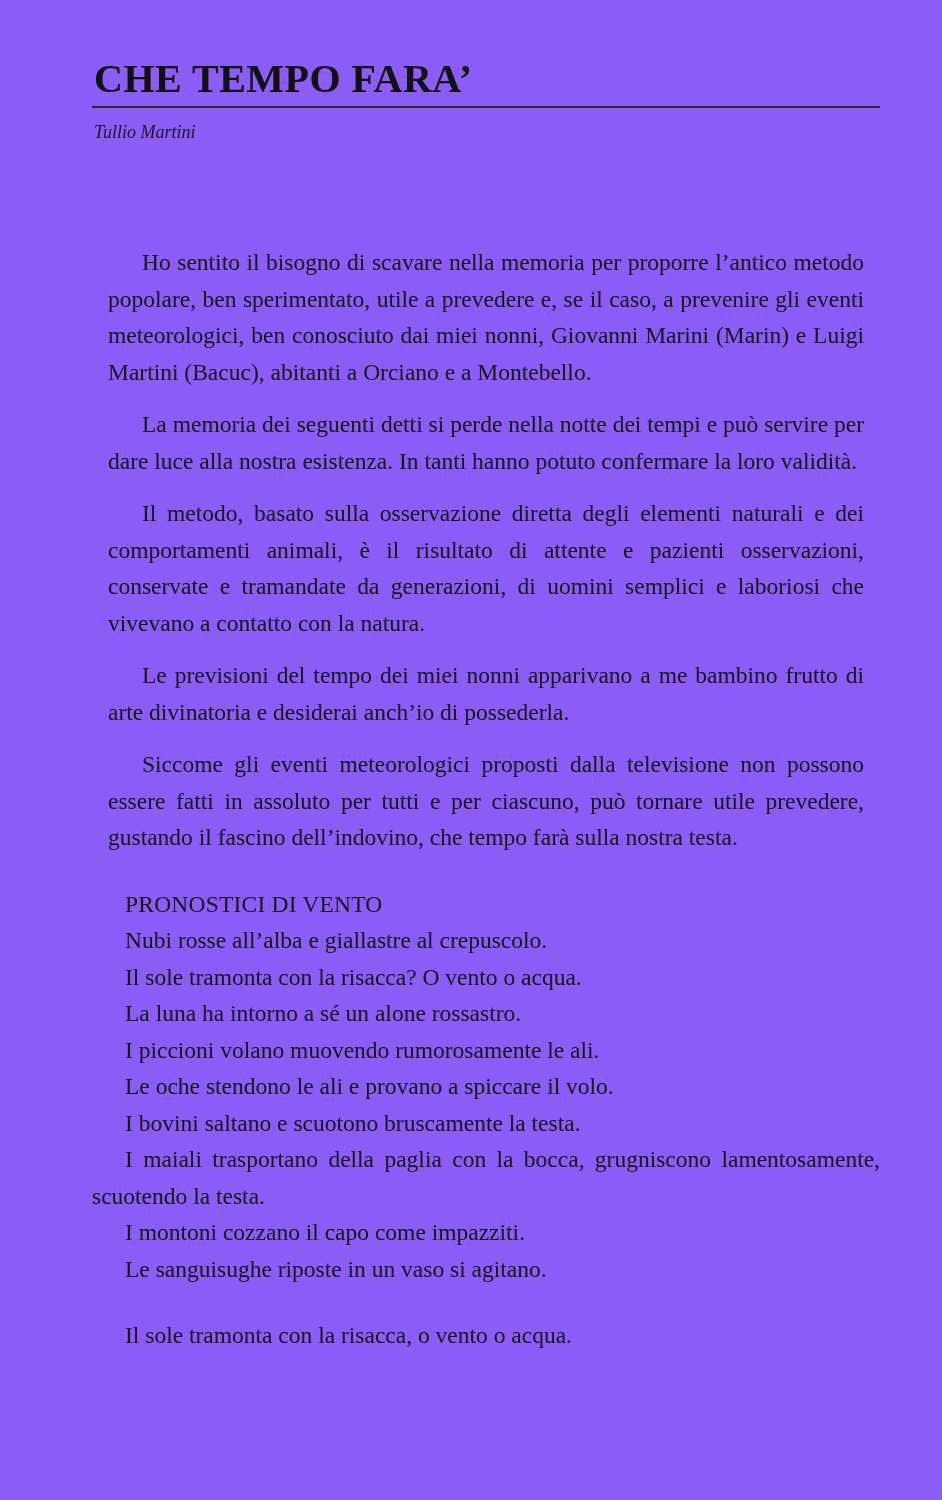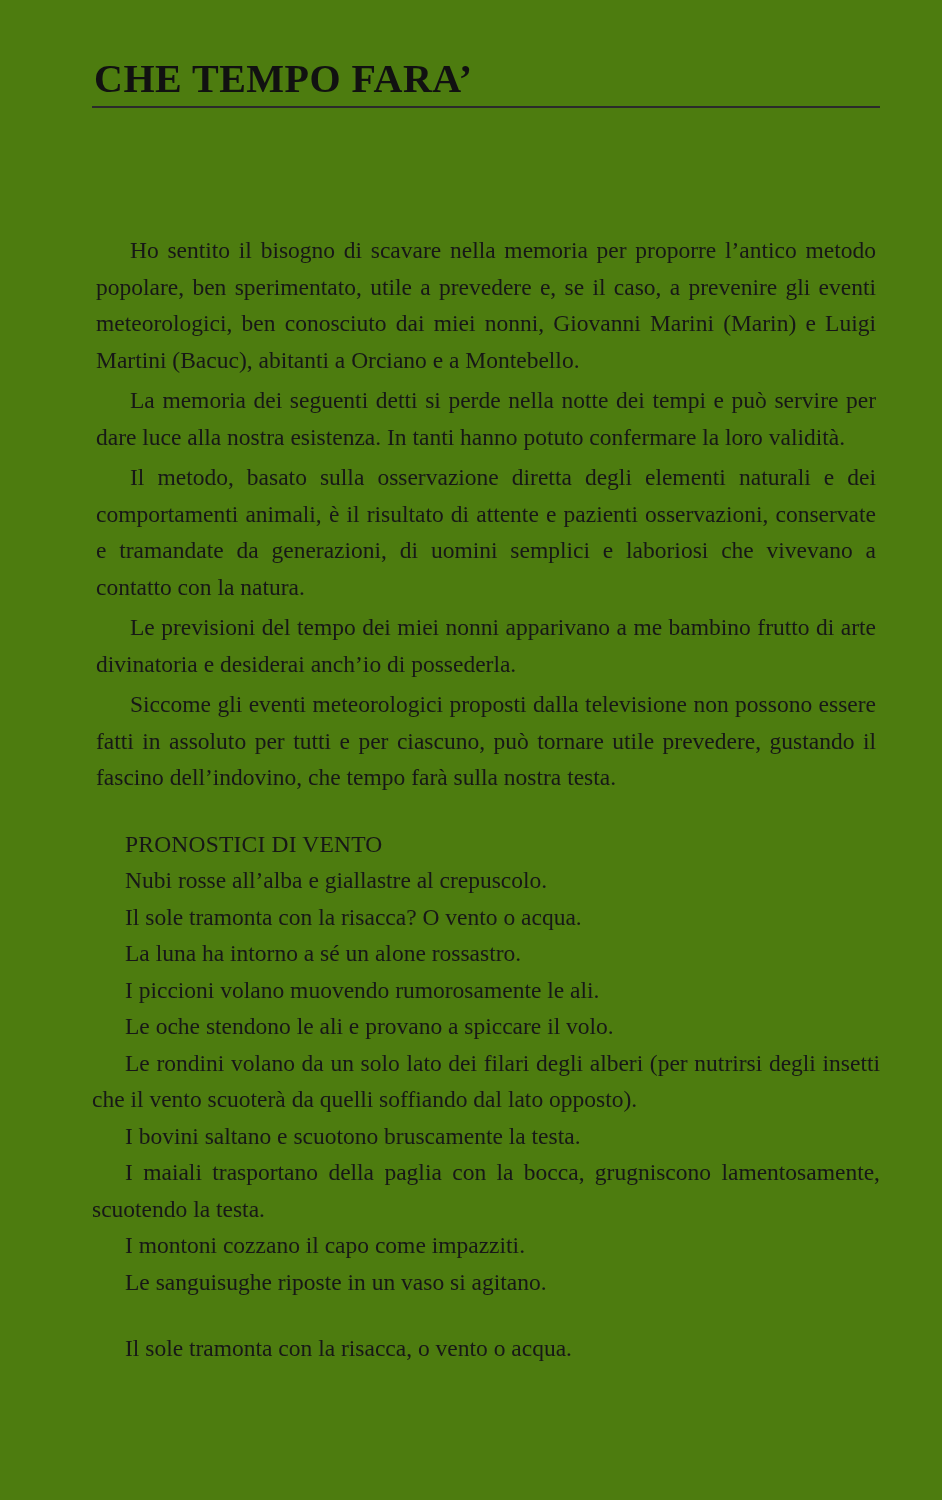--- a/index.html
+++ b/index.html
@@ -11,21 +11,21 @@
     width: 942px;
     height: 1500px;
     font-family: "Liberation Serif", "DejaVu Serif", serif;
     color: #1a1a1a;
     overflow: hidden;
   }
   .page {
     position: relative;
     width: 942px;
     height: 1500px;
-    background: #4d7c0f;
+    background: #8b5cf6;
     box-sizing: border-box;
   }
 
   
   .header {
     position: absolute;
     left: 92px;
     top: 58px;
     width: 788px;
   }
@@ -55,21 +55,21 @@
   }
 
   
   .content {
     position: absolute;
     left: 92px;
     top: 228px;
     width: 788px;
   }
   p.para {
-    margin: 4px;
+    margin: 16px;
     font-size: 23.5px;
     line-height: 36.5px;
     text-align: justify;
     text-justify: inter-word;
     text-indent: 34px;
     hyphens: manual;
     color: #171717;
   }
   
   .section {
@@ -96,38 +96,38 @@
   }
 </style>
 </head>
 <body>
 
 <div class="page">
 
   <div class="header">
     <h1 class="doc-title">CHE TEMPO FARA’</h1>
     <div class="title-rule"></div>
+    <div class="doc-author">Tullio Martini</div>
   </div>
 
   <div class="content">
 
     <p class="para">Ho sentito il bisogno di scavare nella memoria per proporre l’antico metodo popolare, ben sperimentato, utile a prevedere e, se il caso, a prevenire gli eventi meteorologici, ben conosciuto dai miei nonni, Giovanni Marini (Marin) e Luigi Martini (Bacuc), abitanti a Orciano e a Montebello.</p>
     <p class="para">La memoria dei seguenti detti si perde nella notte dei tempi e può servire per dare luce alla nostra esistenza. In tanti hanno potuto confermare la loro validità.</p>
     <p class="para">Il metodo, basato sulla osservazione diretta degli elementi naturali e dei comportamenti animali, è il risultato di attente e pazienti osservazioni, conservate e tramandate da generazioni, di uomini semplici e laboriosi che vivevano a contatto con la natura.</p>
     <p class="para">Le previsioni del tempo dei miei nonni apparivano a me bambino frutto di arte divinatoria e desiderai anch’io di possederla.</p>
     <p class="para">Siccome gli eventi meteorologici proposti dalla televisione non possono essere fatti in assoluto per tutti e per ciascuno, può tornare utile prevedere, gustando il fascino dell’indovino, che tempo farà sulla nostra testa.</p>
 
     <div class="section">
       <h2 class="section-title">PRONOSTICI DI VENTO</h2>
       <p class="saying no-justify">Nubi rosse all’alba e giallastre al crepuscolo.</p>
       <p class="saying no-justify">Il sole tramonta con la risacca? O vento o acqua.</p>
       <p class="saying no-justify">La luna ha intorno a sé un alone rossastro.</p>
       <p class="saying no-justify">I piccioni volano muovendo rumorosamente le ali.</p>
       <p class="saying no-justify">Le oche stendono le ali e provano a spiccare il volo.</p>
-      <p class="saying">Le rondini volano da un solo lato dei filari degli alberi (per nutrirsi degli insetti che il vento scuoterà da quelli soffiando dal lato opposto).</p>
       <p class="saying no-justify">I bovini saltano e scuotono bruscamente la testa.</p>
       <p class="saying">I maiali trasportano della paglia con la bocca, grugniscono lamentosamente, scuotendo la testa.</p>
       <p class="saying no-justify">I montoni cozzano il capo come impazziti.</p>
       <p class="saying no-justify">Le sanguisughe riposte in un vaso si agitano.</p>
     </div>
 
     <div class="section">
       <p class="saying no-justify">Il sole tramonta con la risacca, o vento o acqua.</p>
     </div>
 

